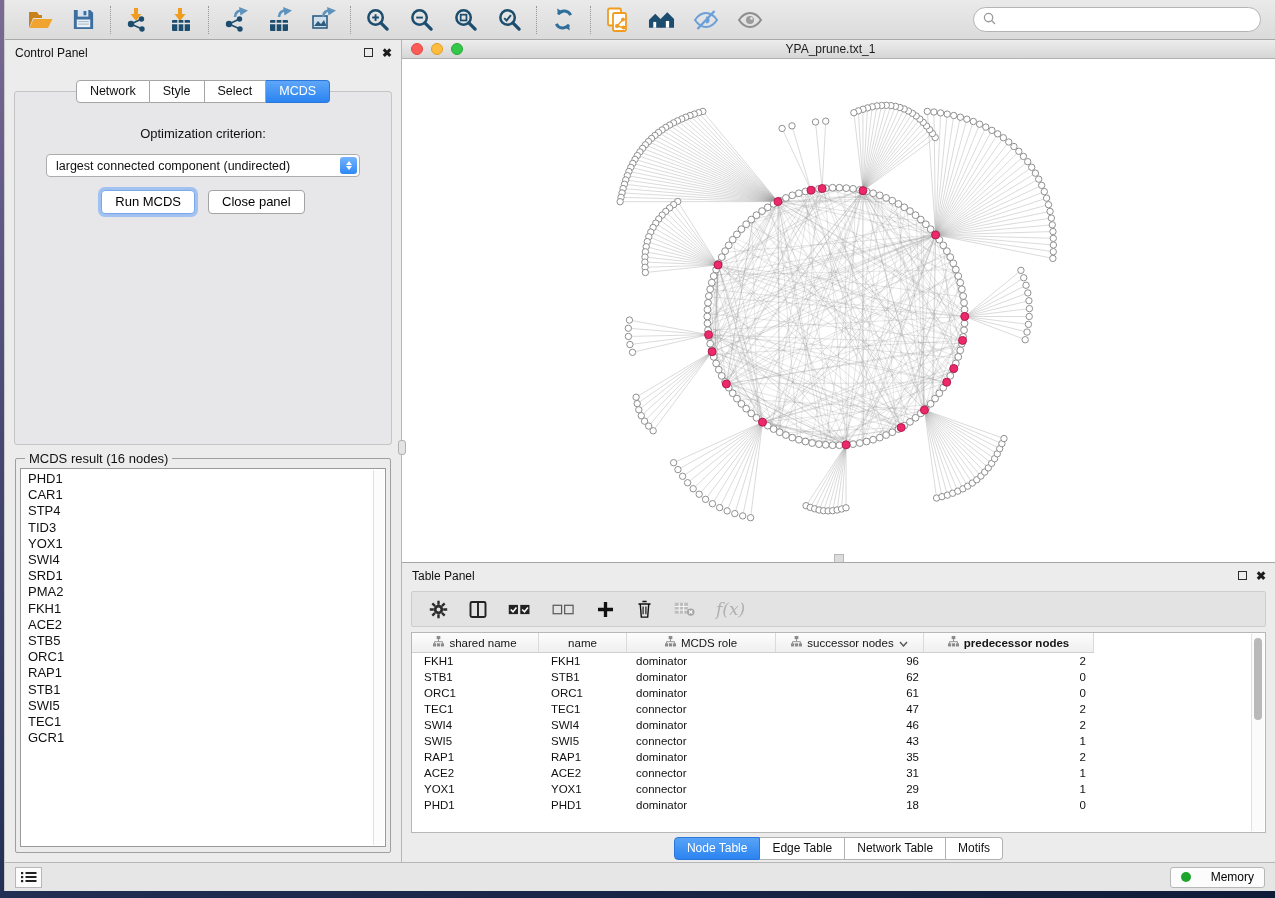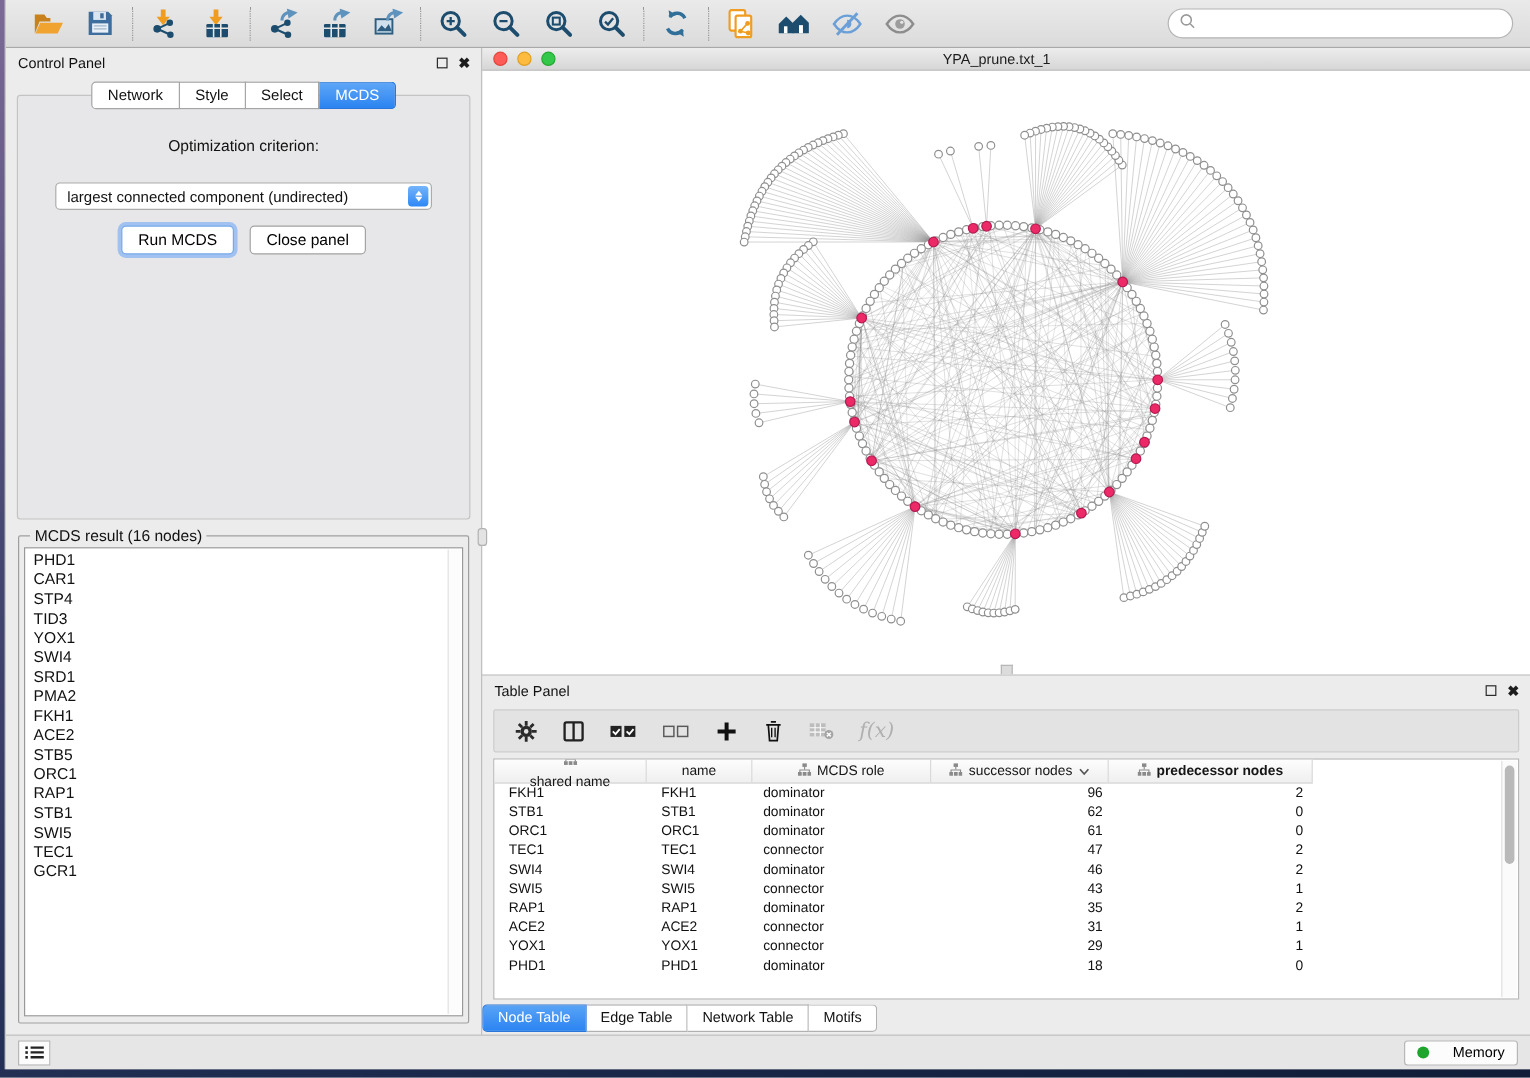--- a/index.html
+++ b/index.html
@@ -26,30 +26,30 @@
   
   .main { flex:1; display:flex; min-height:0; position:relative; }
 
   
   .control-panel { width:397px; flex:none; background:#ececec; display:flex; flex-direction:column;
     border-right:1px solid #b5b5b5; }
   .panel-header { height:25px; flex:none; display:flex; align-items:center; padding:0 9px 0 10px; font-size:12px; }
   .panel-ctrls { margin-left:auto; display:flex; gap:9px; align-items:center; }
   .float-glyph { width:9px; height:9px; border:1.5px solid #2c2c2c; display:inline-block; }
   .close-glyph { font-size:12px; font-weight:bold; color:#1c1c1c; line-height:1; }
-  .cp-tabs { display:flex; justify-content:center; margin-top:3px; position:relative; z-index:2; }
+  .cp-tabs { display:flex; justify-content:center; margin-top:15px; position:relative; z-index:2; }
   .cp-tab { font-size:12.5px; padding:3px 13px 4px; background:#fff; border:1px solid #a5a5a5;
     border-left:none; color:#111; }
   .cp-tab:first-child { border-left:1px solid #a5a5a5; border-radius:4px 0 0 4px; }
   .cp-tab:last-child { border-radius:0 4px 4px 0; }
   .cp-tab.selected { background:linear-gradient(#5ea6f8,#2b84f1); color:#fff; border-color:#2b76d9; }
   .cp-inner { margin:-12px 9px 0; border:1px solid #c4c4c4; border-radius:3px; background:#e7e7e9;
     padding-top:34px; height:354px; flex:none; text-align:center; }
   .opt-label { font-size:13px; color:#111; }
-  .dropdown { margin:23px auto 0; width:314px; height:23px; background:#fff; border:1px solid #acacac;
+  .dropdown { margin:13px auto 0; width:314px; height:23px; background:#fff; border:1px solid #acacac;
     border-radius:4px; display:flex; align-items:center; font-size:12.5px; padding-left:9px;
     position:relative; text-align:left; }
   .dd-stepper { position:absolute; right:2px; top:2px; width:17px; height:17px;
     background:linear-gradient(#74b4fb,#2f88f5); border-radius:3px; display:flex; flex-direction:column;
     align-items:center; justify-content:center; gap:1px; }
   .dd-stepper i { display:block; width:0; height:0; border-left:3.5px solid transparent; border-right:3.5px solid transparent; }
   .dd-up { border-bottom:4px solid #fff; }
   .dd-down { border-top:4px solid #fff; }
   .btn-row { margin-top:13px; display:flex; justify-content:center; gap:13px; }
   .btn { font-size:13px; padding:3px 13px 4px; background:#fff; border:1px solid #a3a3a3; border-radius:4px;
@@ -87,33 +87,33 @@
   .table-panel { flex:1; background:#ececec; display:flex; flex-direction:column; min-height:0; }
   .tp-toolbar { margin:3px 9px 0; height:36px; flex:none; background:#e3e3e3; border:1px solid #cdcdcd;
     border-radius:2px; display:flex; align-items:center; gap:21px; padding:0 17px; }
   .tp-icon { display:flex; align-items:center; justify-content:center; }
   .table-wrap { margin:5px 9px 2px; background:#fff; border:1px solid #b7b7b7; flex:1; position:relative;
     overflow:hidden; }
   .thead { display:flex; height:20px; width:682px; background:linear-gradient(#fdfdfd,#efefef);
     border-bottom:1px solid #cfcfcf; }
   .th { display:flex; align-items:center; justify-content:center; gap:5px; border-right:1px solid #dadada;
     font-size:11.5px; color:#151515; }
-  .th:nth-child(1){ width:127px;flex-direction:column; } .th:nth-child(2){ width:88px; } .th:nth-child(3){ width:149px; }
+  .th:nth-child(1){ width:127px; } .th:nth-child(2){ width:88px; } .th:nth-child(3){ width:149px; }
   .th:nth-child(4){ width:148px; } .th:nth-child(5){ width:170px;font-weight:bold; }
   .tbody { font-size:11.5px; }
   .tr { display:flex; height:16px; align-items:center; }
   .td { overflow:hidden; white-space:nowrap; }
   .td:nth-child(1){ width:127px; padding-left:12px; } .td:nth-child(2){ width:88px; padding-left:12px; }
   .td:nth-child(3){ width:149px; padding-left:9px; }
   .td:nth-child(4){ width:148px; text-align:right; padding-right:5px; }
   .td:nth-child(5){ width:170px; text-align:right; padding-right:8px; }
   .vscroll { position:absolute; top:1px; right:1px; bottom:1px; width:13px; background:#fbfbfb;
     border-left:1px solid #e0e0e0; }
   .vthumb { position:absolute; top:4px; left:2px; width:8px; height:82px; background:#b9b9b9; border-radius:4px; }
-  .tp-tabs { height:27px; flex:none; display:flex; justify-content:flex-start; align-items:center; }
+  .tp-tabs { height:27px; flex:none; display:flex; justify-content:center; align-items:center; }
   .tp-tab { font-size:12px; padding:3px 12px 4px; background:#fff; border:1px solid #b1b1b1; border-left:none; }
   .tp-tab:first-child { border-left:1px solid #b1b1b1; border-radius:4px 0 0 4px; }
   .tp-tab:last-child { border-radius:0 4px 4px 0; }
   .tp-tab.selected { background:linear-gradient(#58a3f7,#2b84f1); color:#fff; border-color:#2b76d9; }
 
   
   .status-bar { height:29px; flex:none; background:#e6e6e6; border-top:1px solid #b6b6b6;
     display:flex; align-items:center; padding:0 10px; }
   .list-btn { width:27px; height:21px; background:#fcfcfc; border:1px solid #b7b7b7;
     display:flex; align-items:center; justify-content:center; }

